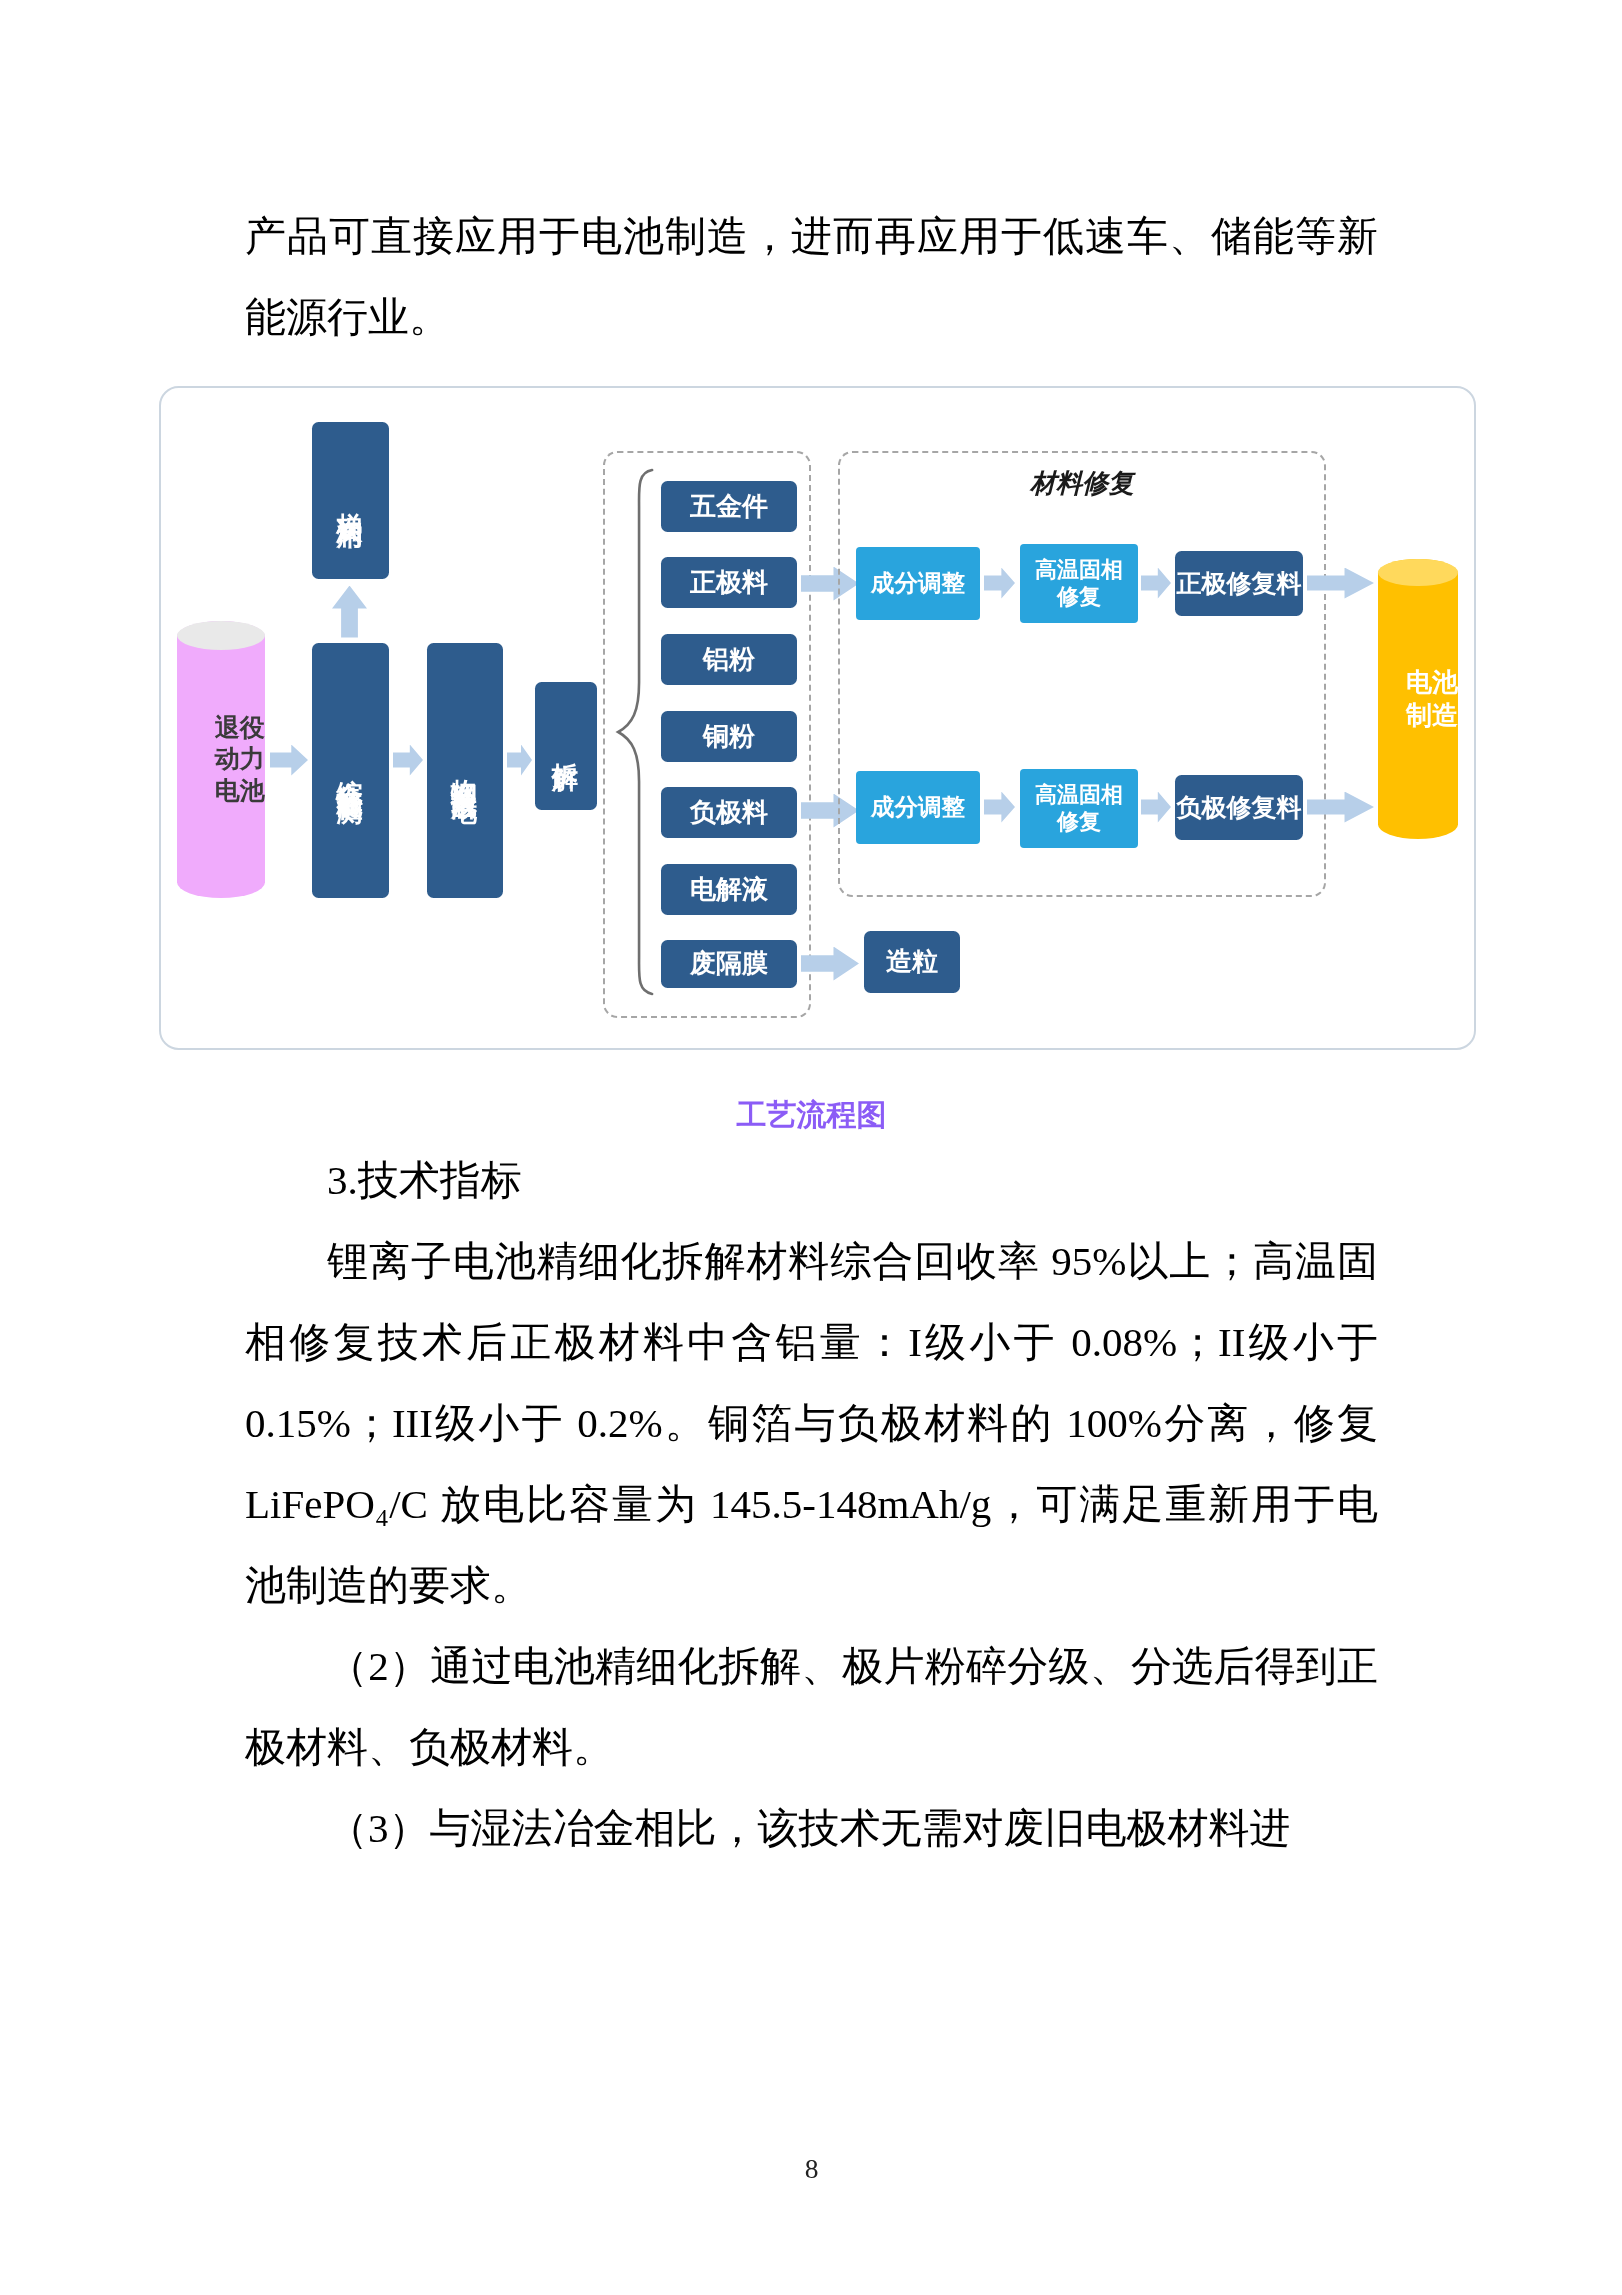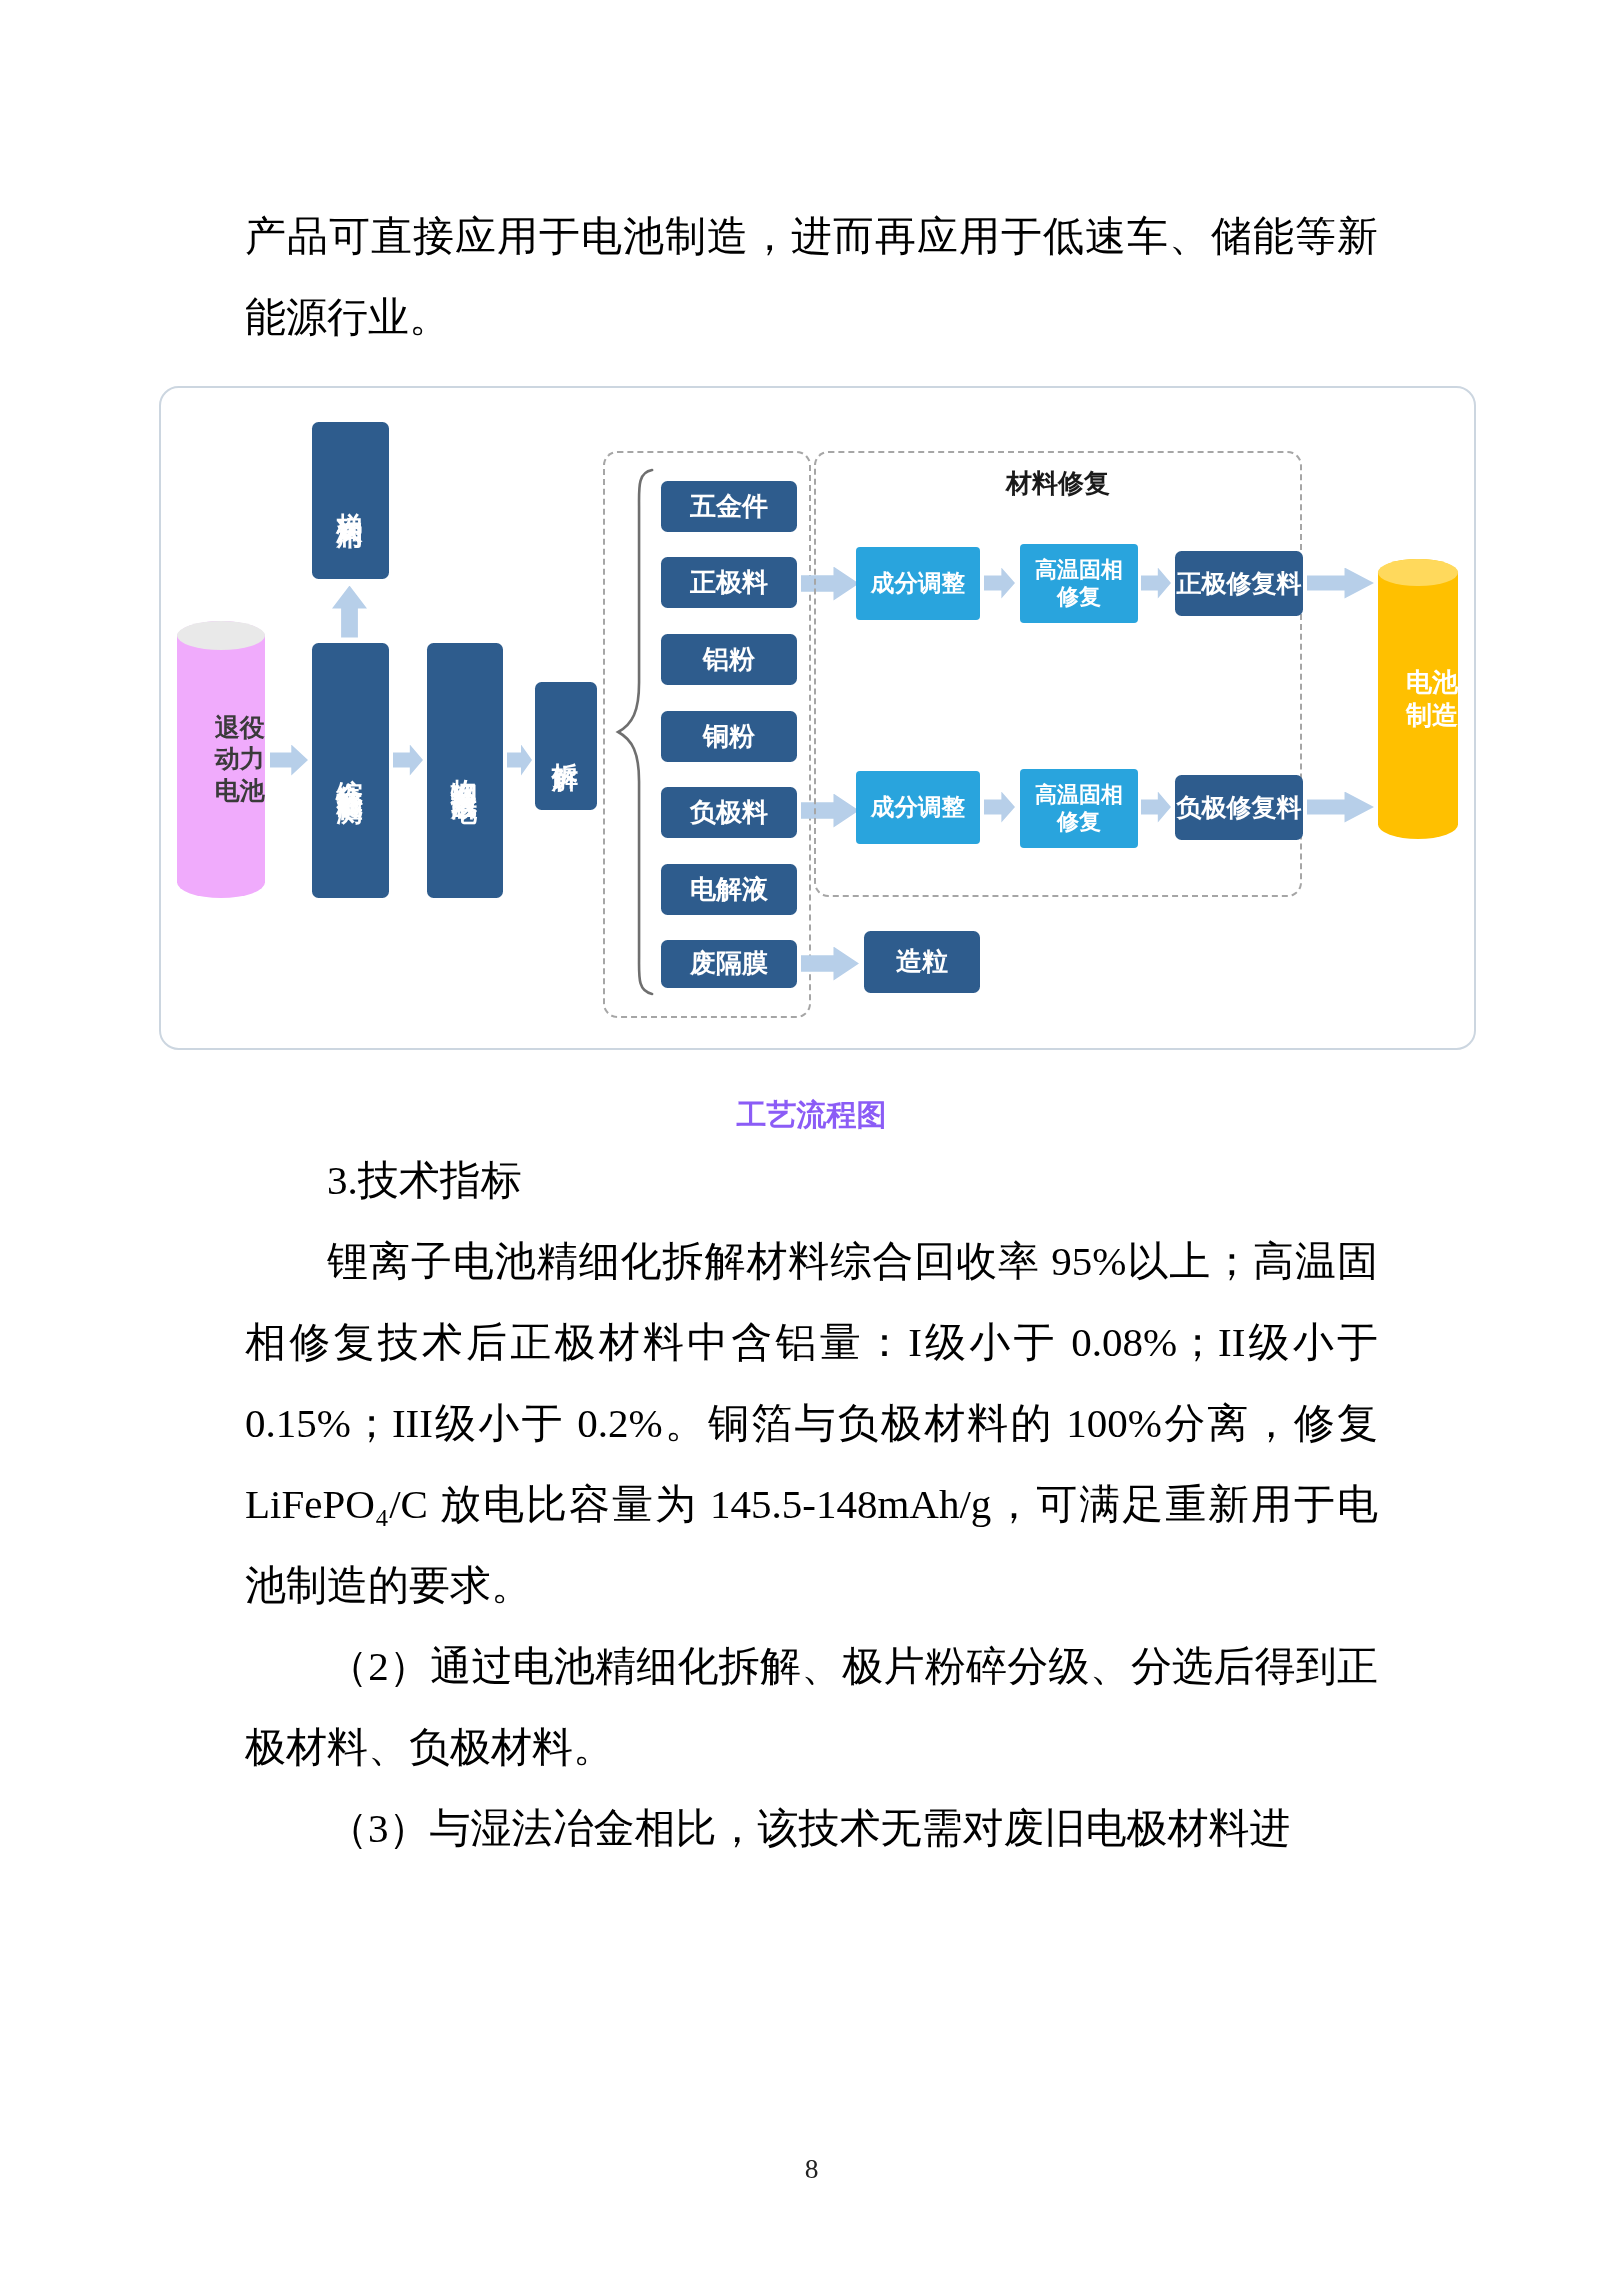--- a/index.html
+++ b/index.html
@@ -191,39 +191,39 @@
       <div class="node dark" style="left:500px; top:246px; width:136px; height:51px;">铝粉</div>
       <div class="node dark" style="left:500px; top:323px; width:136px; height:51px;">铜粉</div>
       <div class="node dark" style="left:500px; top:399px; width:136px; height:51px;">负极料</div>
       <div class="node dark" style="left:500px; top:476px; width:136px; height:51px;">电解液</div>
       <div class="node dark" style="left:500px; top:552px; width:136px; height:48px;">废隔膜</div>
 
       <div class="arrow-r" style="left:640px; top:179px; width:58px; height:34px;"></div>
       <div class="arrow-r" style="left:640px; top:406px; width:58px; height:34px;"></div>
       <div class="arrow-r" style="left:640px; top:559px; width:58px; height:34px;"></div>
 
-      <div class="dashed" style="left:653px; top:63px; width:488px; height:446px;">
+      <div class="dashed" style="left:677px; top:63px; width:488px; height:446px;font-style:italic;">
         <div class="repair-title">材料修复</div>
       </div>
 
       <div class="node light" style="left:695px; top:159px; width:124px; height:73px;">成分调整</div>
       <div class="arrow-r" style="left:823px; top:180px; width:31px; height:31px;"></div>
       <div class="node light pre" style="left:859px; top:156px; width:118px; height:79px; font-size:22px;">高温固相
 修复</div>
       <div class="arrow-r" style="left:980px; top:180px; width:30px; height:31px;"></div>
       <div class="node dark" style="left:1014px; top:163px; width:128px; height:65px; font-size:25px;">正极修复料</div>
 
       <div class="node light" style="left:695px; top:383px; width:124px; height:73px;">成分调整</div>
       <div class="arrow-r" style="left:823px; top:404px; width:31px; height:31px;"></div>
       <div class="node light pre" style="left:859px; top:381px; width:118px; height:79px; font-size:22px;">高温固相
 修复</div>
       <div class="arrow-r" style="left:980px; top:404px; width:30px; height:31px;"></div>
       <div class="node dark" style="left:1014px; top:387px; width:128px; height:65px; font-size:25px;">负极修复料</div>
 
-      <div class="node dark" style="left:703px; top:543px; width:116px; height:62px;text-align:center;">造粒</div>
+      <div class="node dark" style="left:703px; top:543px; width:96px; height:62px;text-align:center;">造粒</div>
 
       <div class="arrow-r" style="left:1146px; top:180px; width:67px; height:31px;"></div>
       <div class="arrow-r" style="left:1146px; top:404px; width:67px; height:31px;"></div>
 
       <div class="cylinder cyl-yellow" style="left:1217px; top:171px; width:80px; height:280px;">
         <span class="cyl-label pre">电池
 制造</span>
       </div>
 
     </div>

